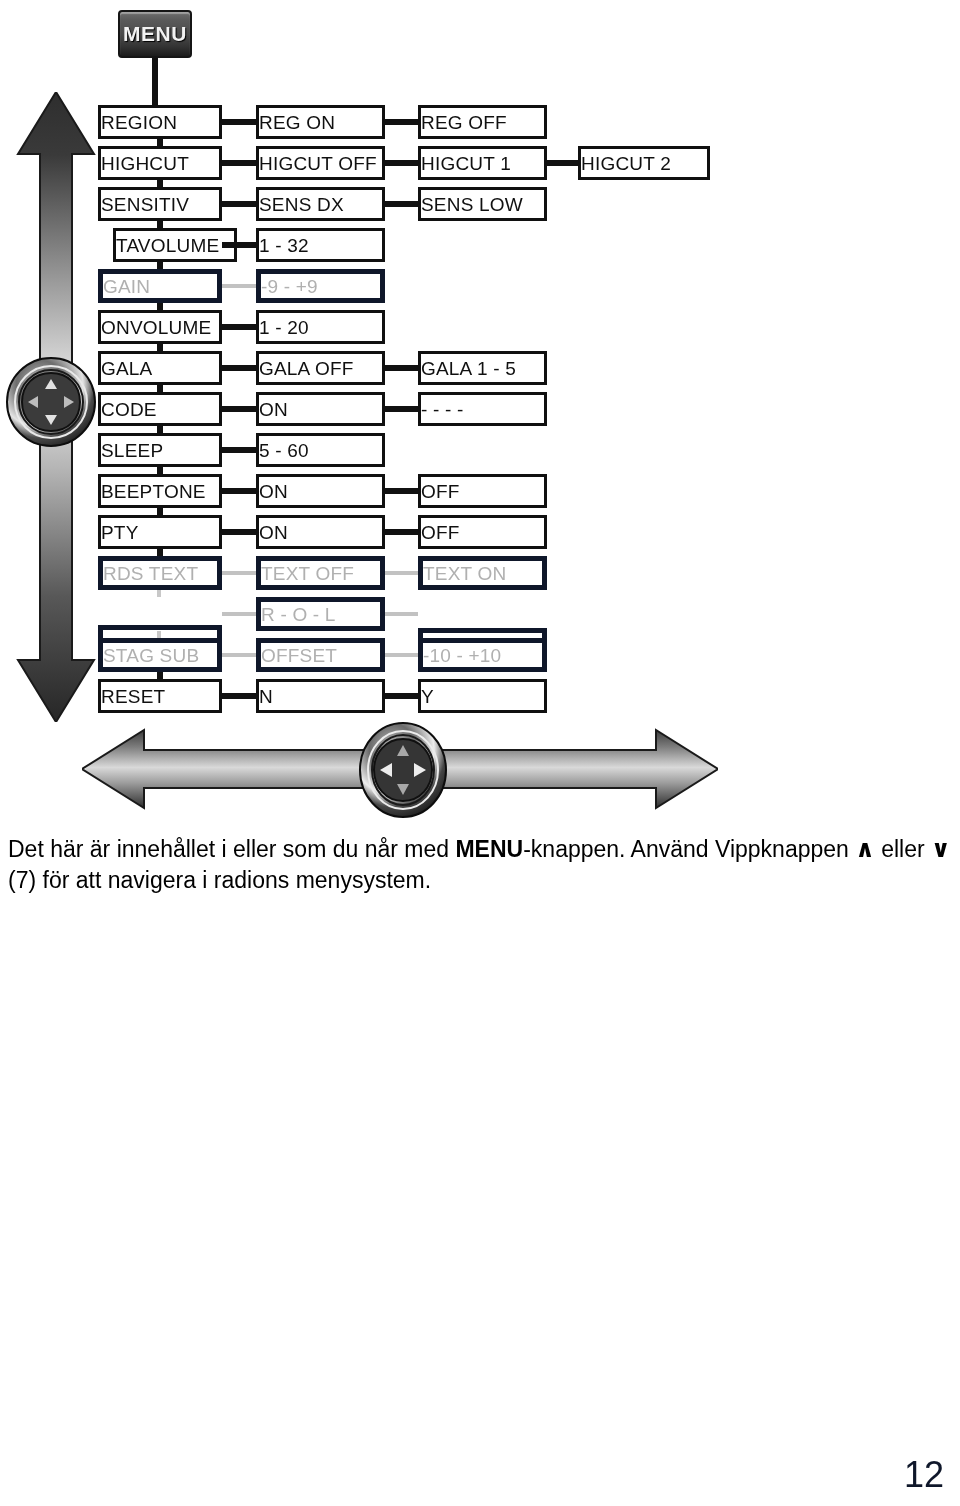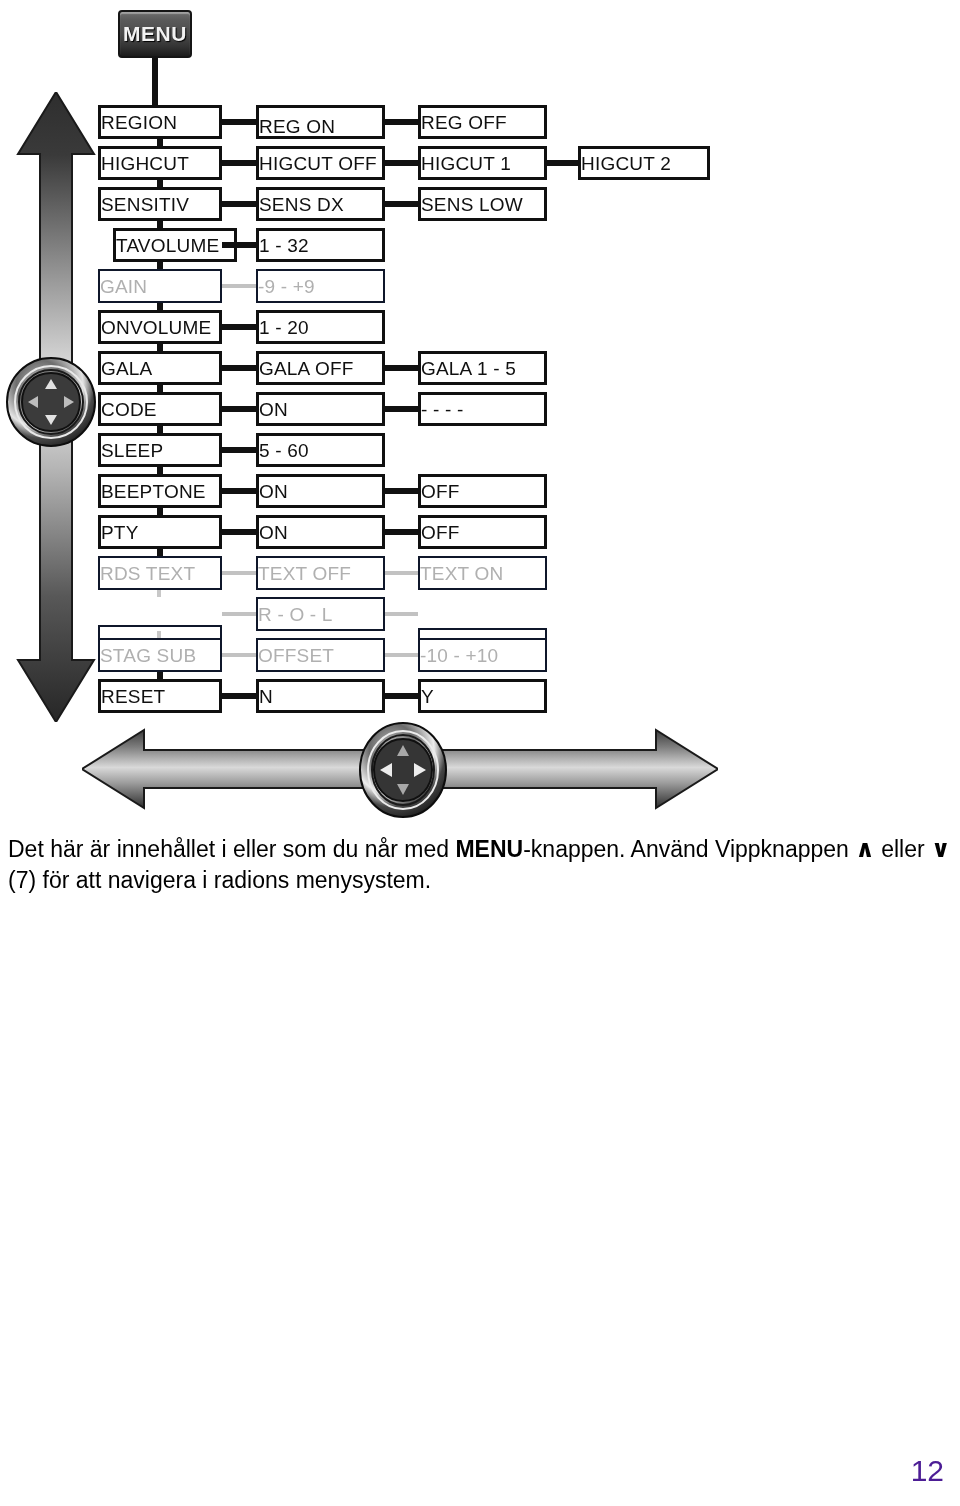--- a/index.html
+++ b/index.html
@@ -71,21 +71,21 @@
     letter-spacing: 0.2px;
     white-space: nowrap;
   }
   .node.active {
     border: 3px solid #101010;
   }
   .node.active .node-label {
     color: #101010;
   }
   .node.dim {
-    border: 2px solid #0f172a;
+    border: 5px solid #0f172a;
   }
   .node.dim .node-label {
     color: #b0b0b0;
   }
 
   
   .h-link {
     position: absolute;
     height: 6px;
     background: #111;
@@ -138,23 +138,23 @@
   #caption .glyph {
     font-size: 24px;
     font-weight: bold;
     font-family: "DejaVu Sans", sans-serif;
   }
 
   
   #page-number {
     position: absolute;
     right: 16px;
-    bottom: 18px;
-    font-size: 30px;
-    color: #4c1d95;
+    bottom: 10px;
+    font-size: 36px;
+    color: #0f172a;
   }
 </style>
 </head>
 <body>
 
 <div id="diagram">
 
   <div id="menu-button">
     <span class="menu-label">MENU</span>
   </div>
@@ -225,21 +225,21 @@
     <polygon points="44,23 50,34 38,34" fill="#a8a8a8"></polygon>
     <polygon points="44,73 50,62 38,62" fill="#a8a8a8"></polygon>
     <polygon points="21,48 33,41 33,55" fill="#ededed"></polygon>
     <polygon points="67,48 55,41 55,55" fill="#ededed"></polygon>
   </svg>
 
 <div class="node active" style="left: 98px; top: 105px; width: 124px;">
       <span class="node-label">REGION</span>
     </div>
     <div class="h-link" style="left: 222px; width: 34px; top: 119px;"></div>
-    <div class="node active" style="left: 256px; top: 105px; width: 129px; align-items: flex-end;">
+    <div class="node active" style="left: 256px; top: 105px; width: 129px;">
       <span class="node-label">REG ON</span>
     </div>
     <div class="h-link" style="left: 385px; width: 33px; top: 119px;"></div>
     <div class="node active" style="left: 418px; top: 105px; width: 129px;">
       <span class="node-label">REG OFF</span>
     </div>
     <div class="v-link" style="left: 157px; top: 139px; height: 7px;"></div>
     <div class="node active" style="left: 98px; top: 146px; width: 124px;">
       <span class="node-label">HIGHCUT</span>
     </div>

